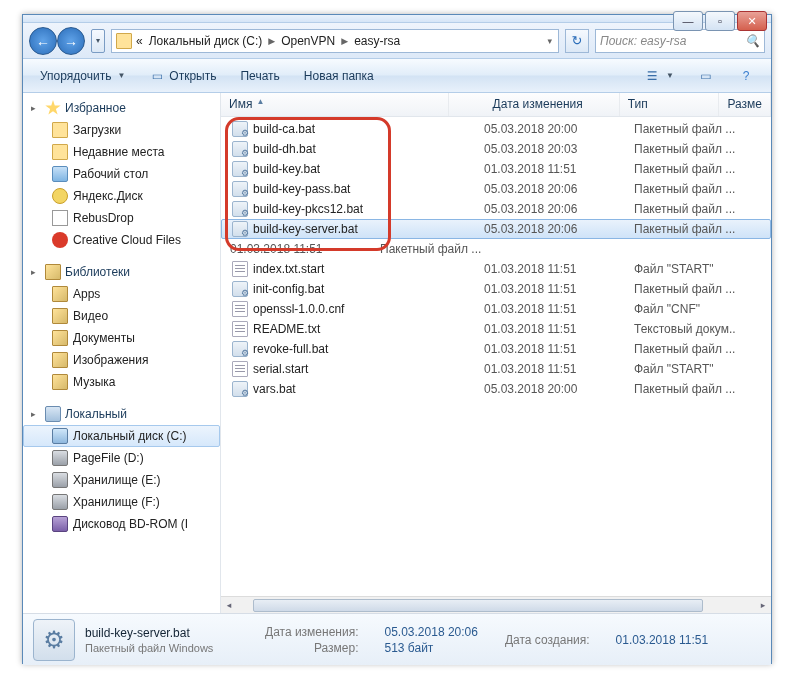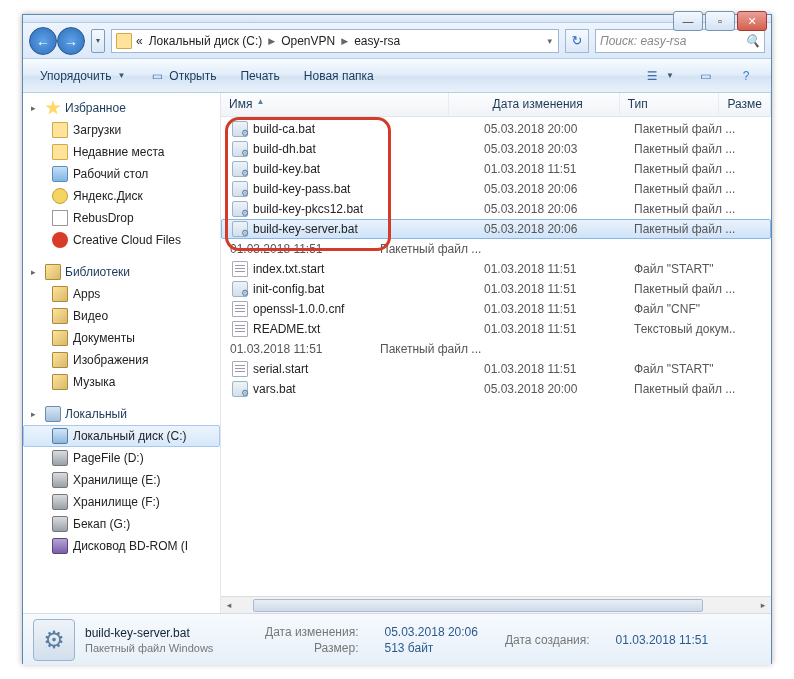--- a/index.html
+++ b/index.html
@@ -230,24 +230,20 @@
           </div>
         <div class="tree-item">
             <span class="tico ic-disk"></span>
             <span>Хранилище (E:)</span>
           </div>
         <div class="tree-item">
             <span class="tico ic-disk"></span>
             <span>Хранилище (F:)</span>
           </div>
         <div class="tree-item">
-            <span class="tico ic-disk"></span>
-            <span>Бекап (G:)</span>
-          </div>
-        <div class="tree-item">
             <span class="tico ic-bd"></span>
             <span>Дисковод BD-ROM (I</span>
           </div>
       </div>
     </div>
 
     <div class="files">
       <div class="cols">
         <div class="col c-name">
             <span>Имя</span>
@@ -342,20 +338,24 @@
           </div>
           <div class="frow">
             <div class="fname">
               <span class="fico ic-txt"></span>
               <span>README.txt</span>
             </div>
             <div class="fdate">01.03.2018 11:51</div>
             <div class="ftype">Текстовый докум...</div>
           </div>
           <div class="frow">
+            <div class="fname">
+              <span class="fico ic-bat"></span>
+              <span>revoke-full.bat</span>
+            </div>
             <div class="fdate">01.03.2018 11:51</div>
             <div class="ftype">Пакетный файл ...</div>
           </div>
           <div class="frow">
             <div class="fname">
               <span class="fico ic-txt"></span>
               <span>serial.start</span>
             </div>
             <div class="fdate">01.03.2018 11:51</div>
             <div class="ftype">Файл "START"</div>

